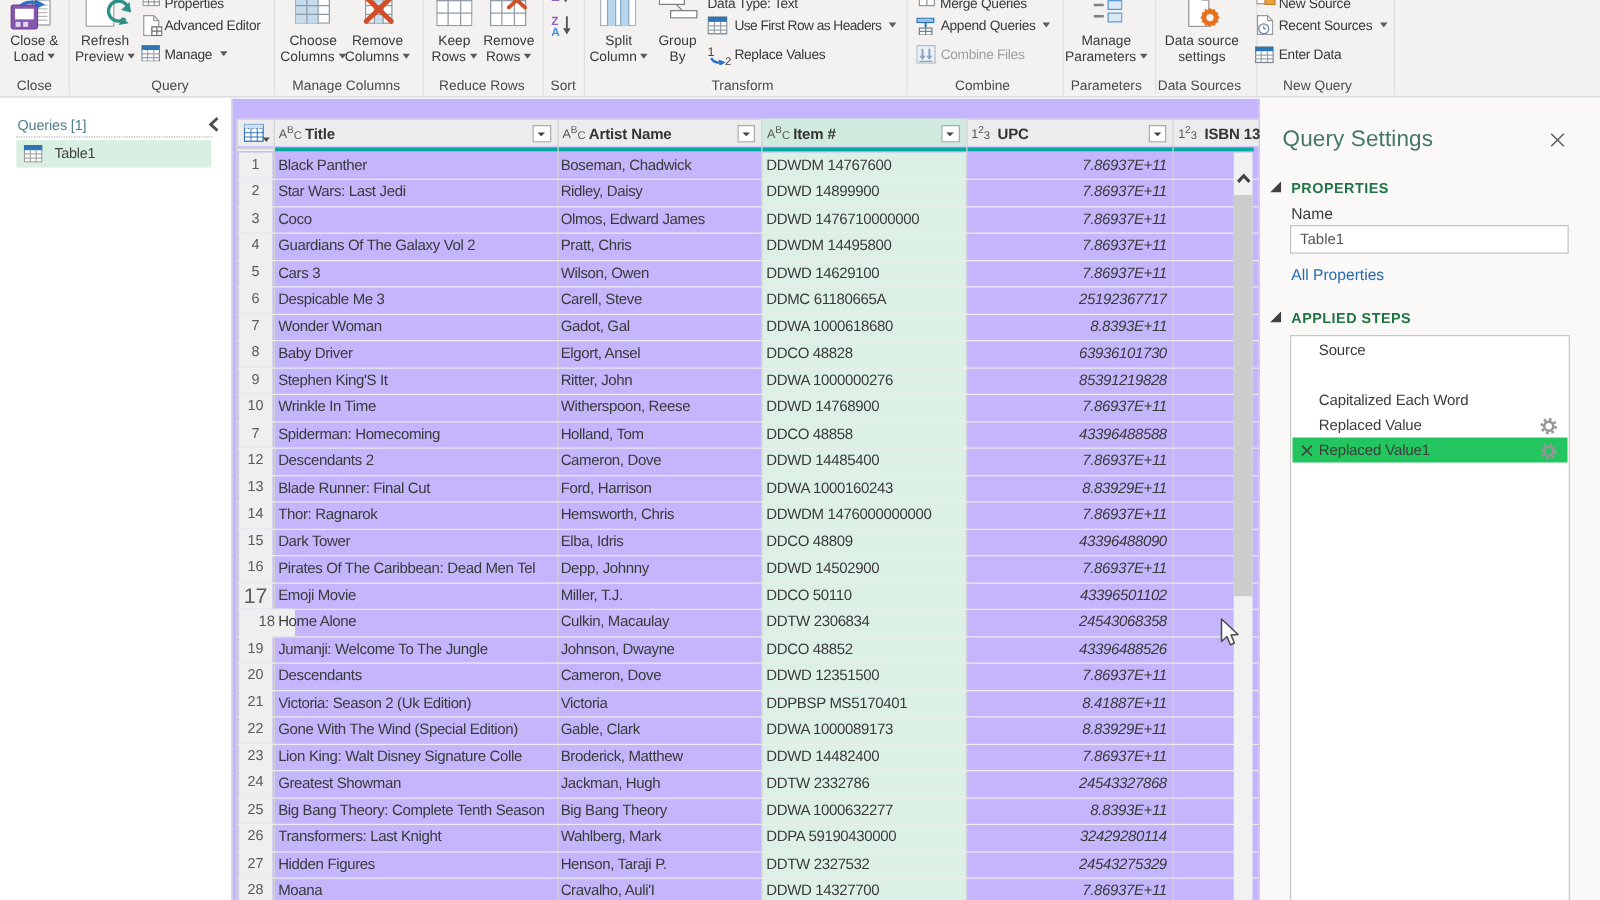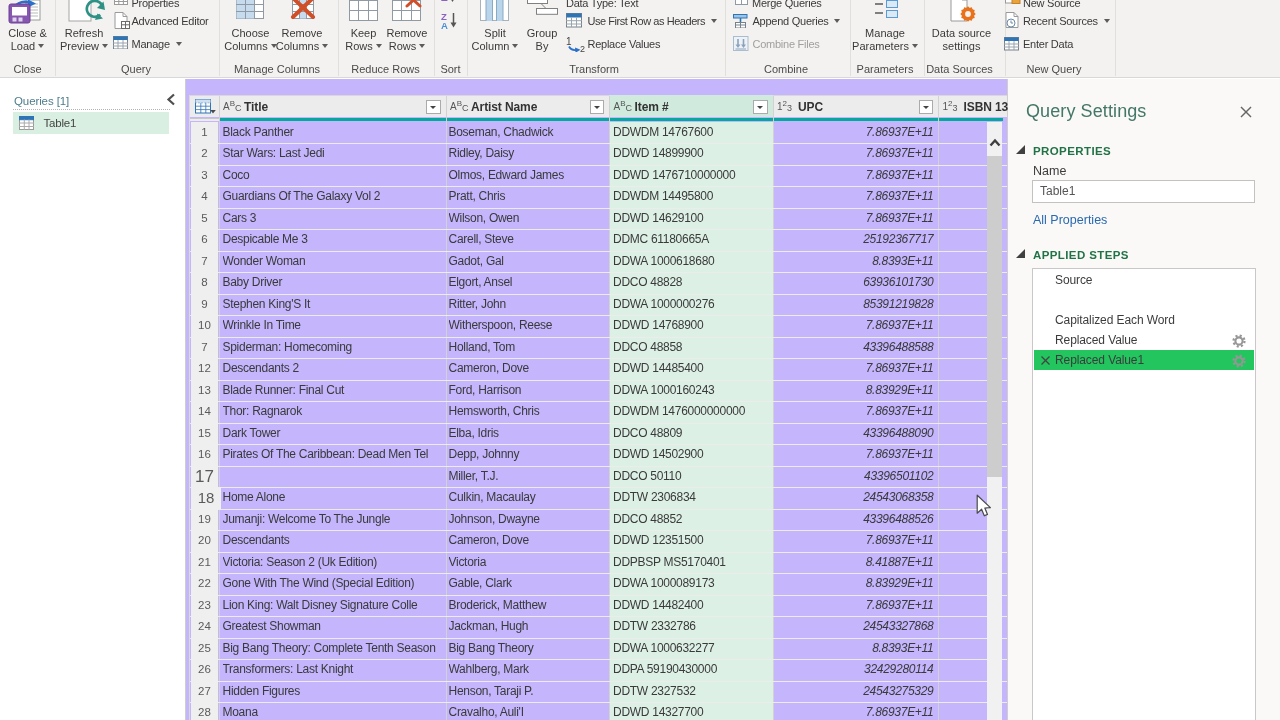--- a/index.html
+++ b/index.html
@@ -438,25 +438,26 @@
 <div class="cell" style="left:427px;top:343.5px;width:155px">DDCO 48809</div>
 <div class="cell" style="left:586.5px;top:343.5px;width:161.0px;text-align:right;font-style:italic">43396488090</div>
 <div class="abs" style="left:4px;top:365.0px;width:817px;height:1px;background:#ececec"></div>
 <div class="cell" style="left:5px;top:365.0px;width:27px;background:#efefef;color:#5a5a5a;font-size:11.5px;text-align:center;letter-spacing:0">16</div>
 <div class="cell" style="left:36.5px;top:365.0px;width:218px">Pirates Of The Caribbean: Dead Men Tel</div>
 <div class="cell" style="left:262.5px;top:365.0px;width:157px">Depp, Johnny</div>
 <div class="cell" style="left:427px;top:365.0px;width:155px">DDWD 14502900</div>
 <div class="cell" style="left:586.5px;top:365.0px;width:161.0px;text-align:right;font-style:italic">7.86937E+11</div>
 <div class="abs" style="left:4px;top:386.5px;width:817px;height:1px;background:#ececec"></div>
 <div class="cell" style="left:5px;top:386.5px;width:27px;background:#efefef;color:#5a5a5a;font-size:17px;text-align:center;letter-spacing:0">17</div>
+<div class="cell" style="left:36.5px;top:386.5px;width:218px">Emoji Movie</div>
 <div class="cell" style="left:262.5px;top:386.5px;width:157px">Miller, T.J.</div>
 <div class="cell" style="left:427px;top:386.5px;width:155px">DDCO 50110</div>
 <div class="cell" style="left:586.5px;top:386.5px;width:161.0px;text-align:right;font-style:italic">43396501102</div>
 <div class="abs" style="left:4px;top:408.0px;width:817px;height:1px;background:#ececec"></div>
-<div class="cell" style="left:5px;top:408.0px;width:30px;background:#efefef;color:#5a5a5a;font-size:15px;text-align:center;letter-spacing:0">18</div>
+<div class="cell" style="left:5px;top:408.0px;width:45px;background:#efefef;color:#5a5a5a;font-size:12px;text-align:center;letter-spacing:0">18</div>
 <div class="cell" style="left:36.5px;top:408.0px;width:218px">Home Alone</div>
 <div class="cell" style="left:262.5px;top:408.0px;width:157px">Culkin, Macaulay</div>
 <div class="cell" style="left:427px;top:408.0px;width:155px">DDTW 2306834</div>
 <div class="cell" style="left:586.5px;top:408.0px;width:161.0px;text-align:right;font-style:italic">24543068358</div>
 <div class="abs" style="left:4px;top:429.5px;width:817px;height:1px;background:#ececec"></div>
 <div class="cell" style="left:5px;top:429.5px;width:27px;background:#efefef;color:#5a5a5a;font-size:11.5px;text-align:center;letter-spacing:0">19</div>
 <div class="cell" style="left:36.5px;top:429.5px;width:218px">Jumanji: Welcome To The Jungle</div>
 <div class="cell" style="left:262.5px;top:429.5px;width:157px">Johnson, Dwayne</div>
 <div class="cell" style="left:427px;top:429.5px;width:155px">DDCO 48852</div>
 <div class="cell" style="left:586.5px;top:429.5px;width:161.0px;text-align:right;font-style:italic">43396488526</div>

